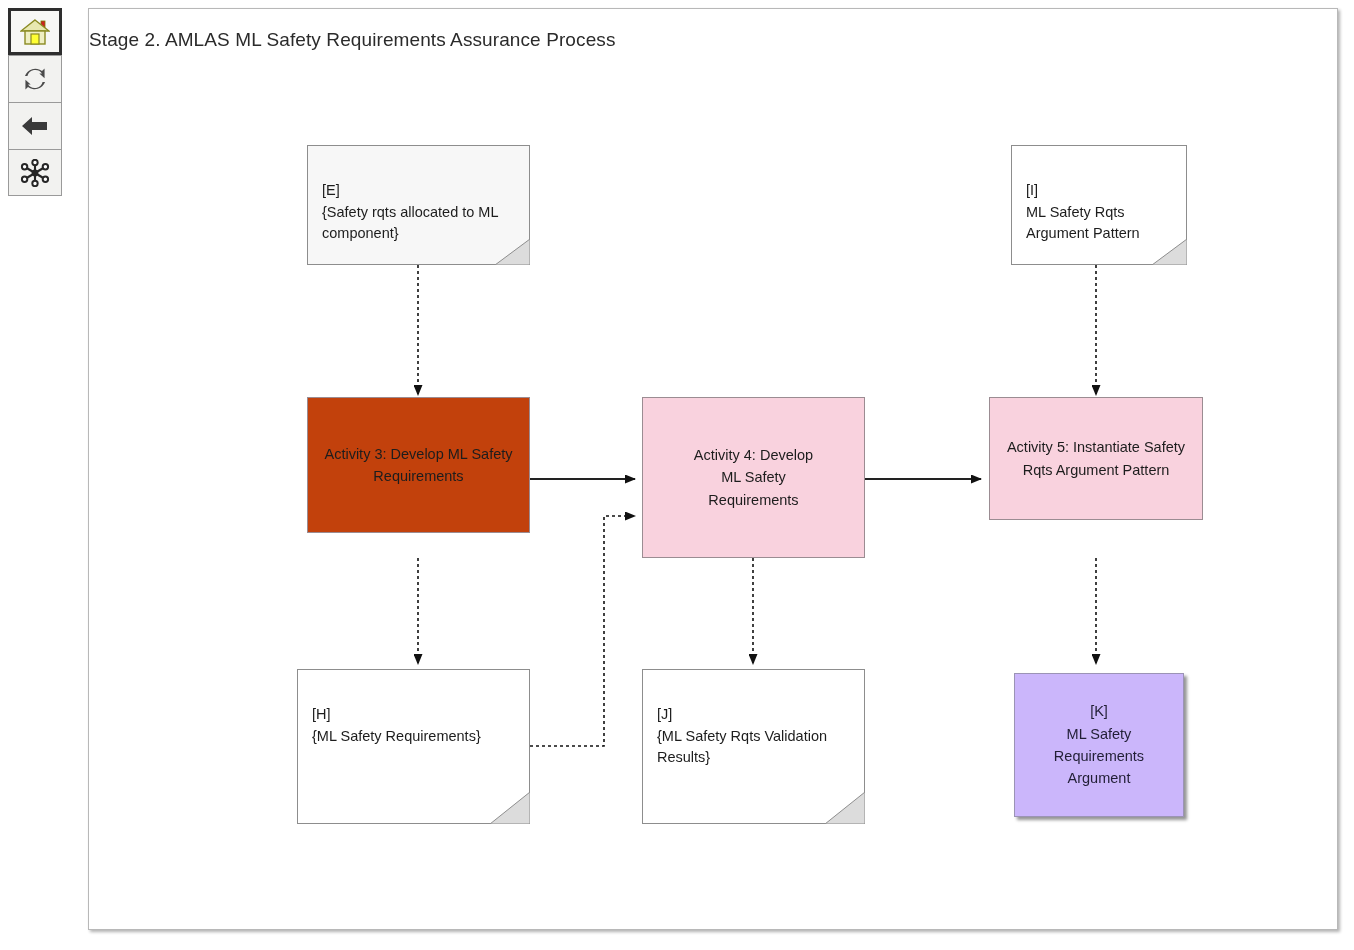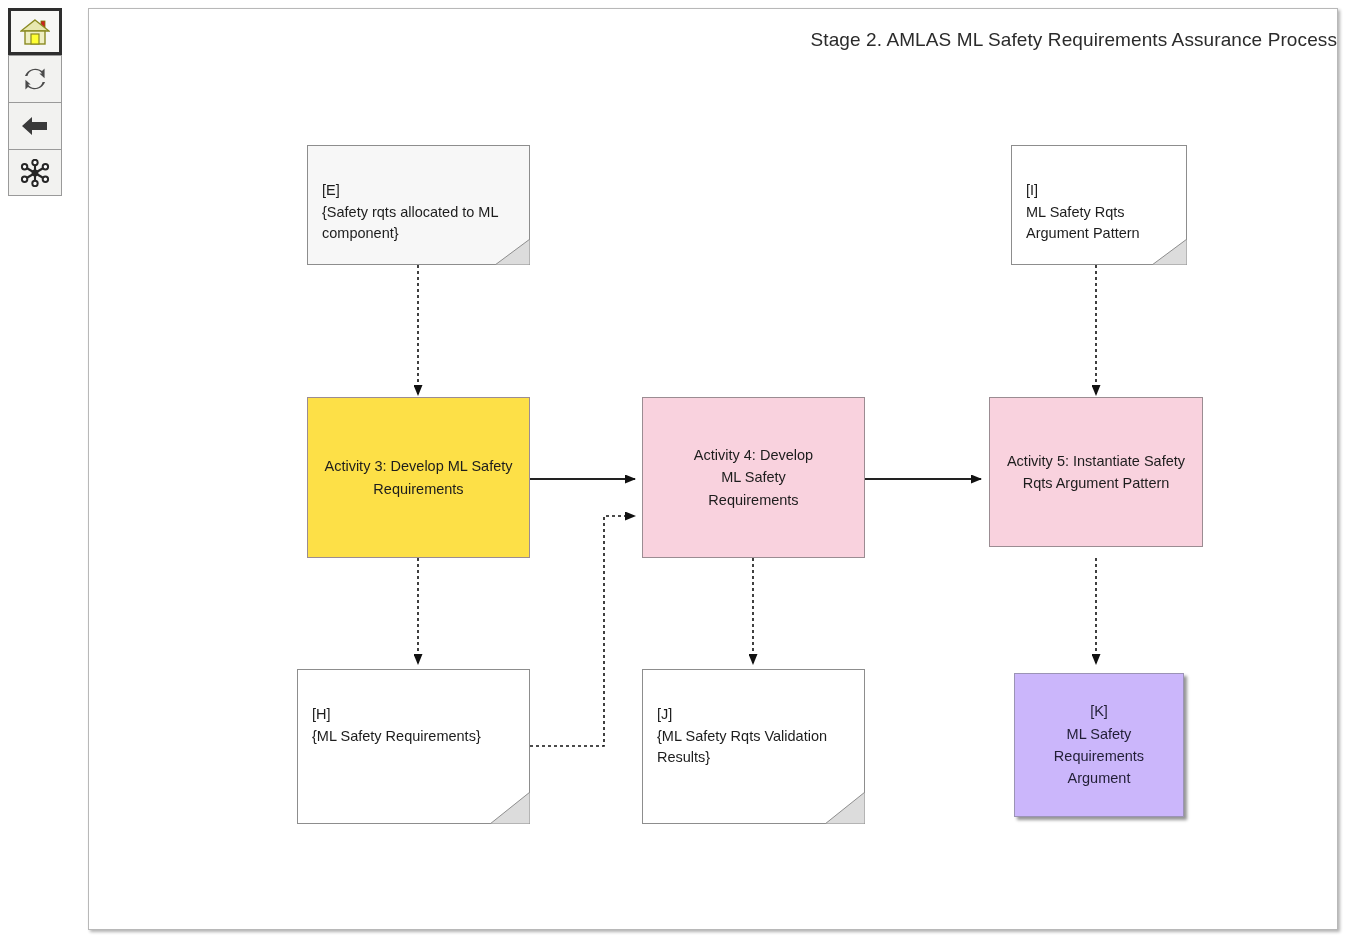--- a/index.html
+++ b/index.html
@@ -54,21 +54,21 @@
     box-sizing: border-box;
     background: #ffffff;
     border: 1px solid #b8b8b8;
     box-shadow: 2px 2px 3px rgba(0,0,0,0.30);
   }
   #diagram-title {
     position: absolute;
     left: 0;
     top: 20px;
     width: 100%;
-    text-align: right;
+    text-align: left;
     font-size: 19px;
     color: #2b2b2b;
     letter-spacing: .1px;
   }
 
   
   #connectors {
     position: absolute;
     left: 0; top: 0;
     width: 1250px;
@@ -242,32 +242,32 @@
 
     <div class="node doc-node" style="left:922px; top:136px; width:176px; height:120px; background:#FFFFFF;">
       <span>[I]
 ML Safety Rqts
 Argument Pattern</span>
       <svg class="fold-edge" viewBox="0 0 60 60">
         <polygon points="60,34 60,60 25,60" fill="#dcdcdc" stroke="#8d8d8d" stroke-width="1"></polygon>
       </svg>
     </div>
 
-    <div class="node activity-node" style="left:218px; top:388px; width:223px; height:161px; background:#fde047;">
+    <div class="node activity-node" style="left:218px; top:388px; width:223px; height:136px; background:#c2410c;">
       <span>Activity 3: Develop ML Safety
 Requirements</span>
     </div>
 
     <div class="node activity-node" style="left:553px; top:388px; width:223px; height:161px; background:#F9D2DE;">
       <span>Activity 4: Develop
 ML Safety
 Requirements</span>
     </div>
 
-    <div class="node activity-node" style="left:900px; top:388px; width:214px; height:150px; background:#F9D2DE;">
+    <div class="node activity-node" style="left:900px; top:388px; width:214px; height:123px; background:#F9D2DE;">
       <span>Activity 5: Instantiate Safety
 Rqts Argument Pattern</span>
     </div>
 
     <div class="node doc-node" style="left:208px; top:660px; width:233px; height:155px; background:#FFFFFF;">
       <span>[H]
 {ML Safety Requirements}</span>
       <svg class="fold-edge" viewBox="0 0 60 60">
         <polygon points="60,28 60,60 20,60" fill="#dcdcdc" stroke="#8d8d8d" stroke-width="1"></polygon>
       </svg>

